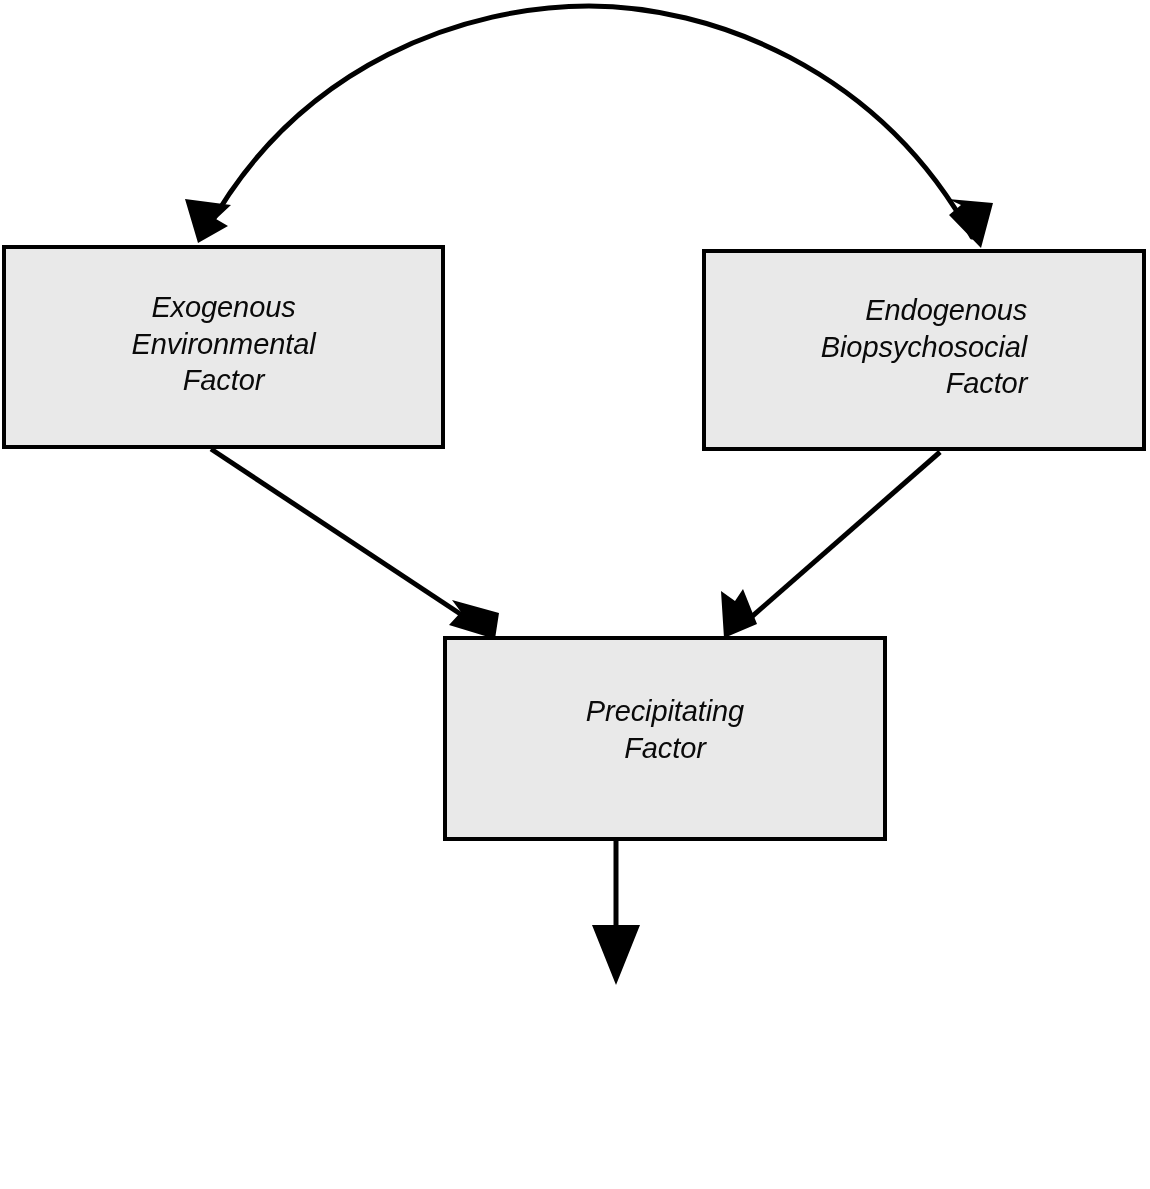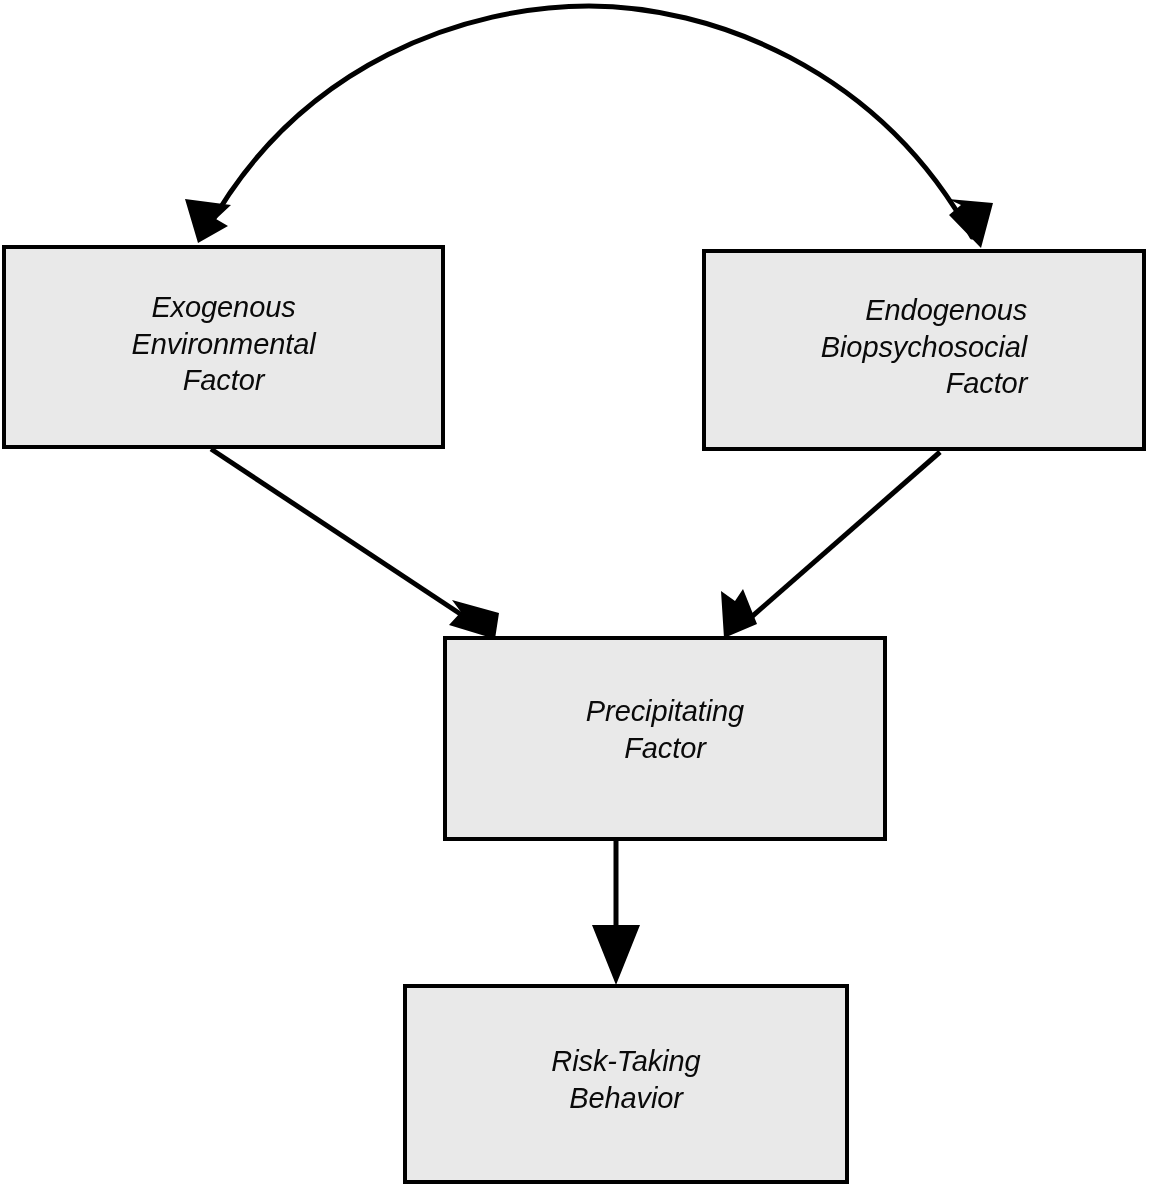--- a/index.html
+++ b/index.html
@@ -94,18 +94,14 @@
     <span class="node-label">Endogenous
 Biopsychosocial
 Factor</span>
   </div>
 
   <div class="node-box" id="node-precipitating">
     <span class="node-label">Precipitating
 Factor</span>
   </div>
 
-  <div class="node-box" id="node-risk">
-    <span class="node-label">Risk-Taking
-Behavior</span>
-  </div>
 
 </div>
 
 </body></html>

